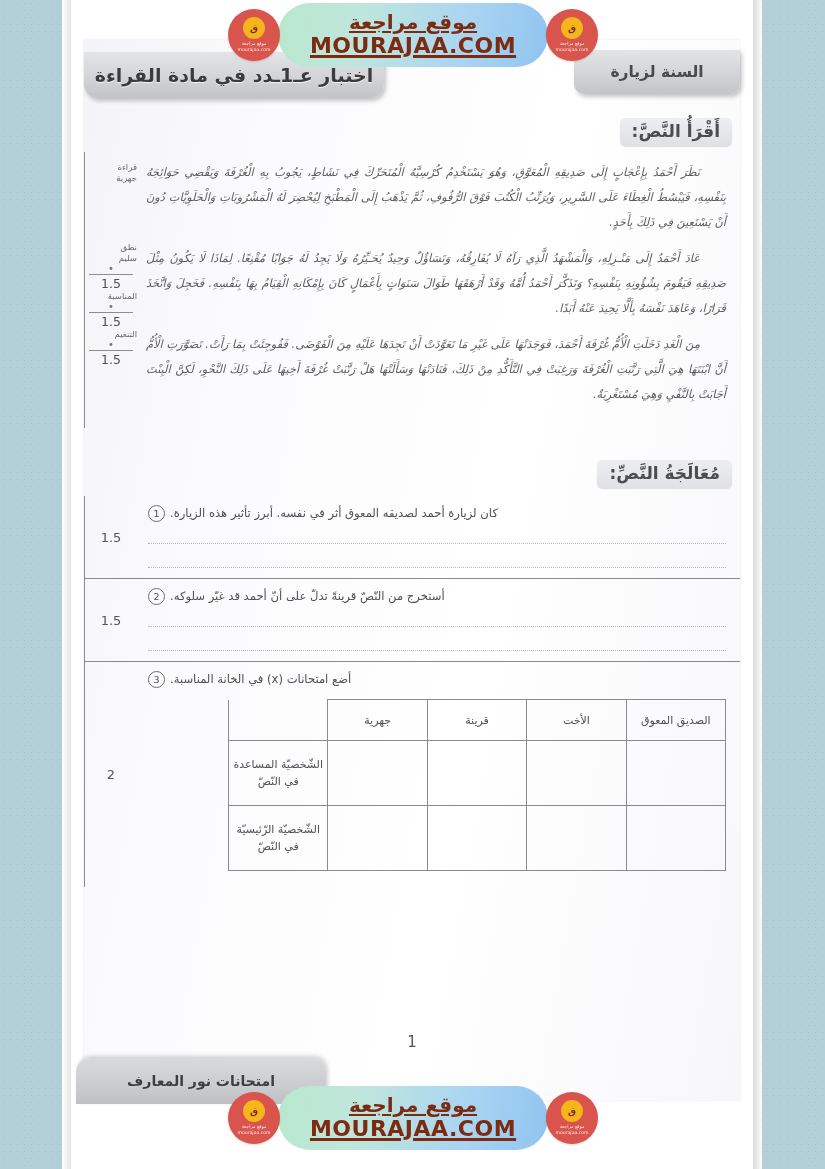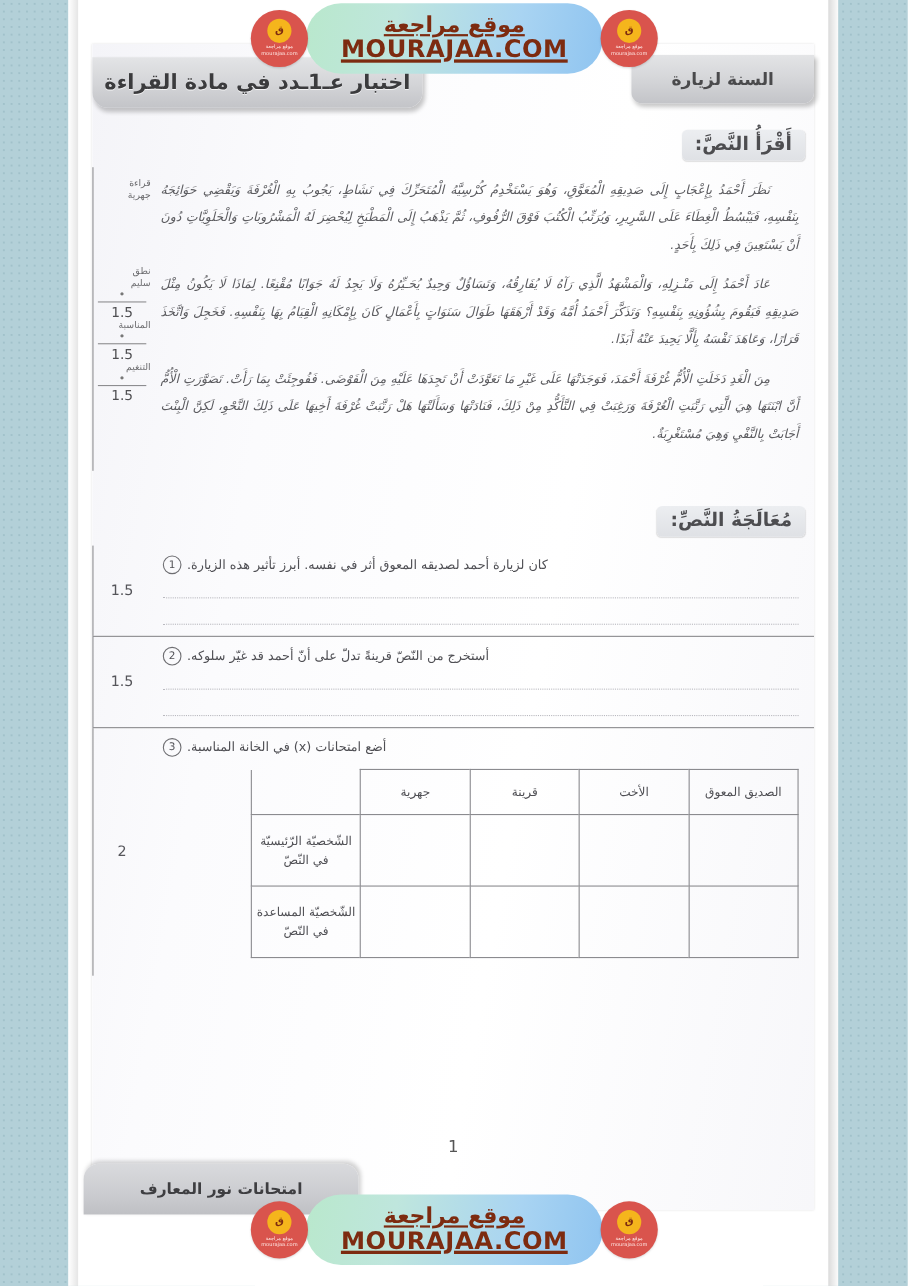--- a/index.html
+++ b/index.html
@@ -279,30 +279,30 @@
               <th class="hdr-cell">قرينة</th>
               <th class="hdr-cell">جهرية</th>
               <th class="corner"></th>
             </tr>
             <tr>
               <td class="cell"></td>
               <td class="cell"></td>
               <td class="cell"></td>
               <td class="cell"></td>
               <td class="rowlab">
-                الشّخصيّة الرّئيسيّة<br>في النّصّ
+                الشّخصيّة المساعدة<br>في النّصّ
               </td>
             </tr>
             <tr>
               <td class="cell"></td>
               <td class="cell"></td>
               <td class="cell"></td>
               <td class="cell"></td>
               <td class="rowlab">
-                الشّخصيّة المساعدة<br>في النّصّ
+                الشّخصيّة الرّئيسيّة<br>في النّصّ
               </td>
             </tr>
           </tbody>
             </table>
         </div>
       </div>
 
     </div>
   </div>
 

